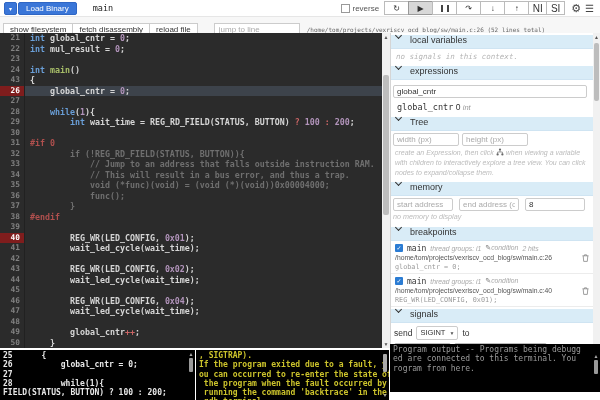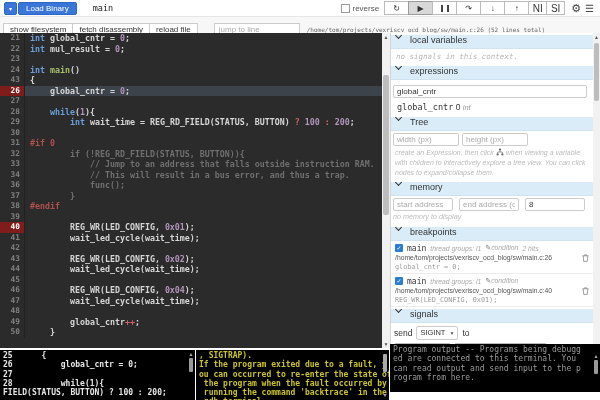--- a/index.html
+++ b/index.html
@@ -134,20 +134,21 @@
       <div class="crow"><span class="gut">43</span><span class="code"><span class="c-d">{</span></span></div>
       <div class="crow cur"><span class="gut bp">26</span><span class="code"><span class="c-d">    global_cntr = </span><span class="c-n">0</span><span class="c-d">;</span></span></div>
       <div class="crow"><span class="gut">27</span><span class="code"></span></div>
       <div class="crow"><span class="gut">28</span><span class="code"><span class="c-d">    </span><span class="c-k">while</span><span class="c-d">(</span><span class="c-n">1</span><span class="c-d">){</span></span></div>
       <div class="crow"><span class="gut">29</span><span class="code"><span class="c-d">        </span><span class="c-k">int</span><span class="c-d"> wait_time = REG_RD_FIELD(STATUS, BUTTON) </span><span class="c-o">?</span><span class="c-d"> </span><span class="c-n">100</span><span class="c-d"> </span><span class="c-o">:</span><span class="c-d"> </span><span class="c-n">200</span><span class="c-d">;</span></span></div>
       <div class="crow"><span class="gut">30</span><span class="code"></span></div>
       <div class="crow"><span class="gut">31</span><span class="code"><span class="c-p">#if 0</span></span></div>
       <div class="crow"><span class="gut">32</span><span class="code"><span class="c-m">        if (!REG_RD_FIELD(STATUS, BUTTON)){</span></span></div>
       <div class="crow"><span class="gut">33</span><span class="code"><span class="c-m">            // Jump to an address that falls outside instruction RAM.</span></span></div>
       <div class="crow"><span class="gut">34</span><span class="code"><span class="c-m">            // This will result in a bus error, and thus a trap.</span></span></div>
+      <div class="crow"><span class="gut">35</span><span class="code"><span class="c-m">            void (*func)(void) = (void (*)(void))0x00004000;</span></span></div>
       <div class="crow"><span class="gut">36</span><span class="code"><span class="c-m">            func();</span></span></div>
       <div class="crow"><span class="gut">37</span><span class="code"><span class="c-m">        }</span></span></div>
       <div class="crow"><span class="gut">38</span><span class="code"><span class="c-p">#endif</span></span></div>
       <div class="crow"><span class="gut">39</span><span class="code"></span></div>
       <div class="crow"><span class="gut bp">40</span><span class="code"><span class="c-d">        REG_WR(LED_CONFIG, </span><span class="c-n">0x01</span><span class="c-d">);</span></span></div>
       <div class="crow"><span class="gut">41</span><span class="code"><span class="c-d">        wait_led_cycle(wait_time);</span></span></div>
       <div class="crow"><span class="gut">42</span><span class="code"></span></div>
       <div class="crow"><span class="gut">43</span><span class="code"><span class="c-d">        REG_WR(LED_CONFIG, </span><span class="c-n">0x02</span><span class="c-d">);</span></span></div>
       <div class="crow"><span class="gut">44</span><span class="code"><span class="c-d">        wait_led_cycle(wait_time);</span></span></div>
       <div class="crow"><span class="gut">45</span><span class="code"></span></div>
@@ -272,20 +273,20 @@
 </div>
 
 <div class="vsb" style="top:33px;left:593px;width:7px;height:319px">
   <div class="arr">▲</div>
   <div class="thumb" style="top:10px;width:5px;height:58px"></div>
   <div class="arr dn">▼</div>
 </div>
 
 <div class="term" id="term-src"><div>25      {</div><div>26          global_cntr = 0;</div><div>27</div><div>28          while(1){</div><div>FIELD(STATUS, BUTTON) ? 100 : 200;</div></div>
 <div class="term" id="term-status"><div>, SIGTRAP).</div><div>If the program exited due to a fault, y</div><div>ou can occurred to re-enter the state of</div><div> the program when the fault occurred by</div><div> running the command 'backtrace' in the</div><div> gdb terminal</div></div>
-<div class="term" id="term-out"><div>Program output -- Programs being debugg</div><div>ed are connected to this terminal. You</div><div>can read output and send input to the p</div><div>rogram from here.</div></div>
+<div class="term" id="term-out"><div>Program output -- Programs being debugg</div><div>ed are connected to this terminal. You</div><div>rogram from here.</div></div>
 
 <span class="tarr" style="top:351px;left:188px">▲</span>
 <span class="tthumb" style="top:358px;left:189px;height:14px"></span>
 <span class="tthumb" style="top:354px;left:383px;height:18px;background:#aaa"></span>
 <span class="tarr" style="top:392px;left:382px">▼</span>
 <span class="tarr" style="top:353px;left:593px">▲</span>
 <span class="tthumb" style="top:360px;left:594px;height:14px"></span>
 
 </body></html>

